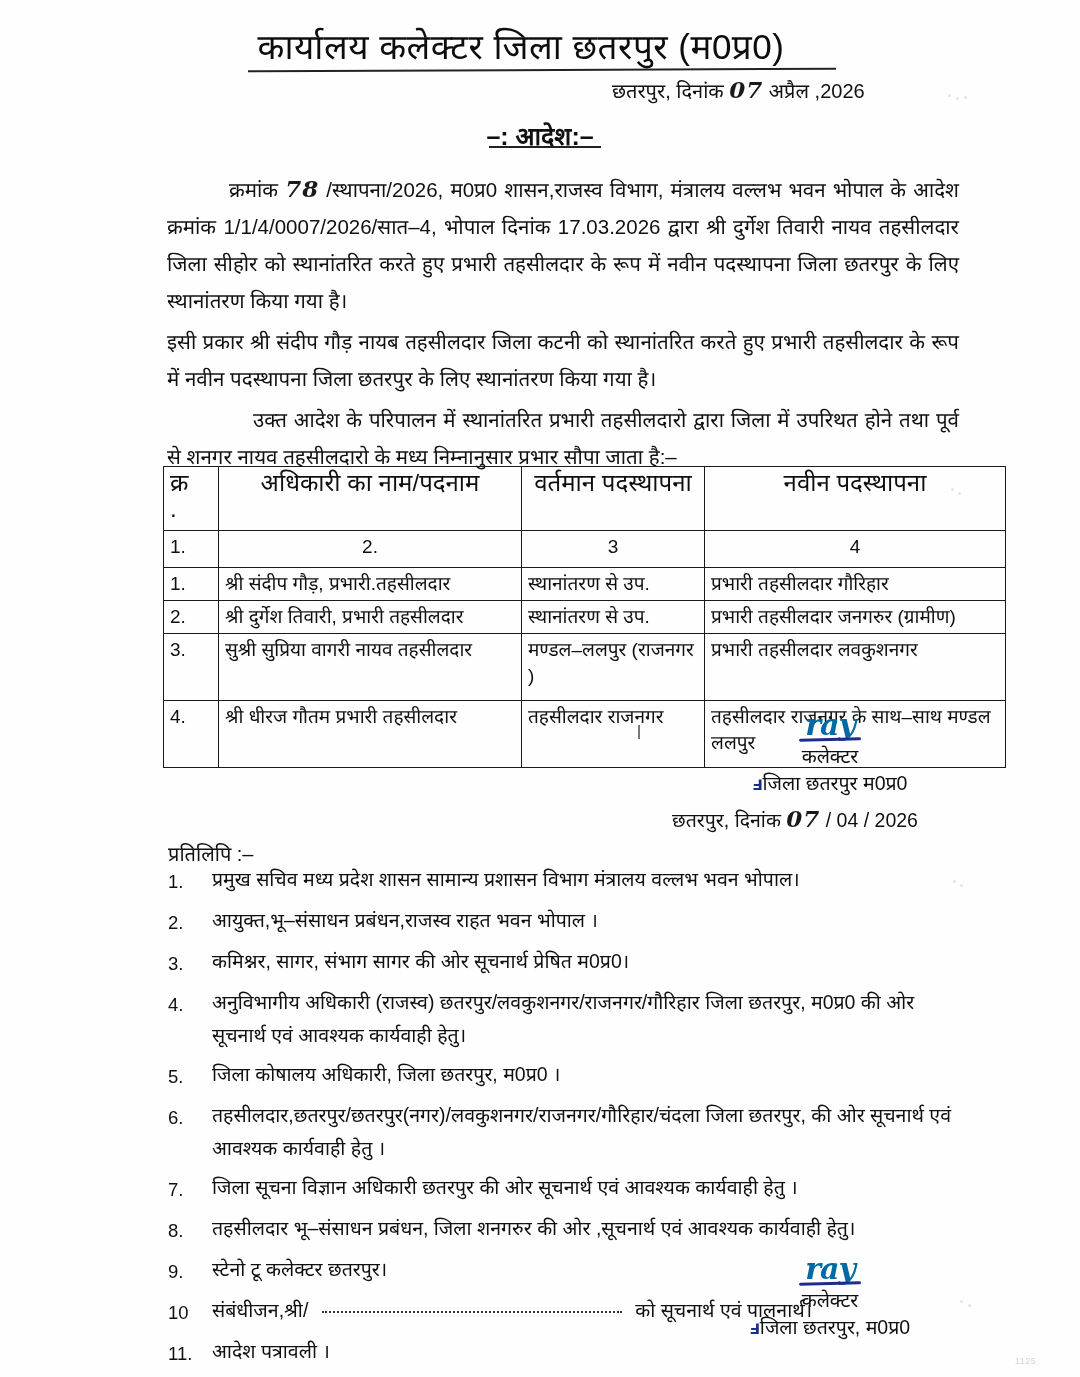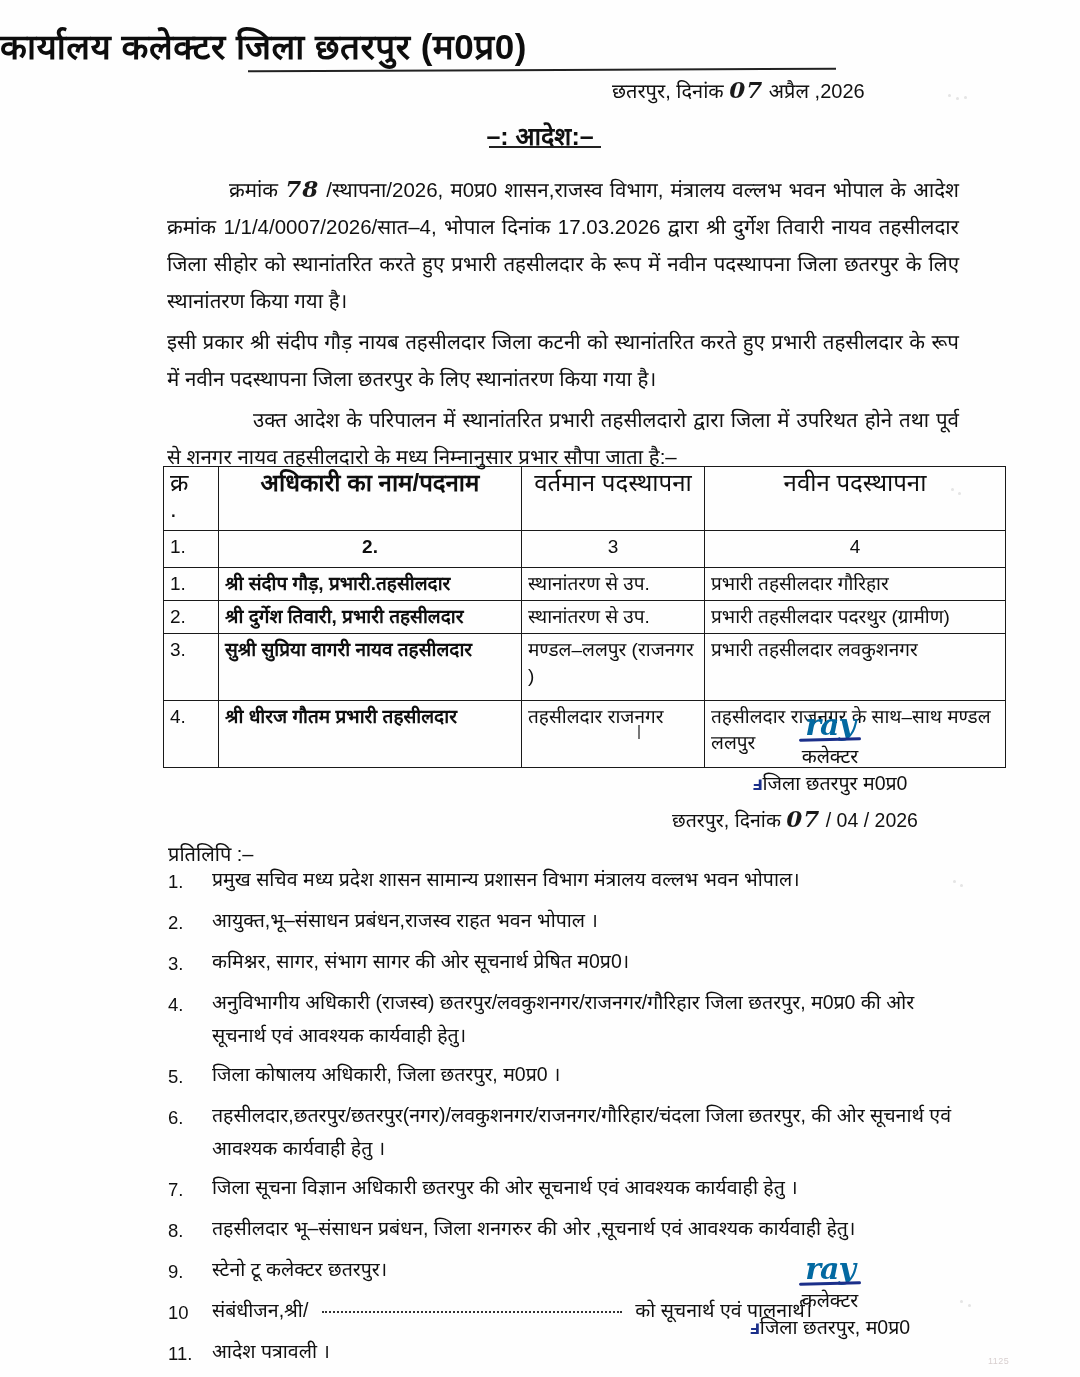--- a/index.html
+++ b/index.html
@@ -20,23 +20,23 @@
     inset: 0;
     background: #fefefe;
   }
 
   
   .doc-title {
     position: absolute;
     top: 22px;
     left: 0;
     width: 1042px;
-    text-align: left;
+    text-align: center;
     font-size: 35px;
-    font-weight: 700;
+    font-weight: 400;
     letter-spacing: 0.5px;
     color: #0d0d0d;
   }
   .doc-title-underline {
     position: absolute;
     top: 69px;
     left: 248px;
     width: 588px;
     height: 2px;
     background: #222;
@@ -106,21 +106,21 @@
     font-size: 19px;
     color: #0f0f0f;
   }
   table.order-table td {
     border: 1.6px solid #1a1a1a;
     padding: 3px 6px;
     vertical-align: top;
     line-height: 26px;
   }
   .col-sn  { width: 42px;  text-align: left; padding-left: 8px; }
-  .col-nm  { width: 290px; font-weight: bold; }
+  .col-nm  { width: 290px; }
   .col-cur { width: 170px; }
   .col-new { width: 288px; }
   .th-center { text-align: center; }
   .hdr-cell { font-size: 24px; }
   .hdr-tall { height: 64px; }
   .numrow td { height: 30px; text-align: center; font-size: 19px; }
   .numrow td.col-sn { text-align: left; }
   .tallrow td { height: 60px; }
 
   
@@ -212,21 +212,21 @@
   
   .speck {
     position: absolute;
     background: #cfcfcf;
     border-radius: 50%;
     opacity: 0.55;
   }
   .corner-code {
     position: absolute;
     top: 1356px;
-    left: 988px;
+    left: 1015px;
     font-size: 9px;
     color: #d8cfcf;
     letter-spacing: 0.5px;
   }
   .stray-tick {
     position: absolute;
     top: 725px;
     left: 638px;
     width: 2px;
     height: 14px;
@@ -278,21 +278,21 @@
         <tr>
           <td class="col-sn">1.</td>
           <td class="col-nm">श्री संदीप गौड़, प्रभारी.तहसीलदार</td>
           <td class="col-cur">स्थानांतरण से उप.</td>
           <td class="col-new">प्रभारी तहसीलदार गौरिहार</td>
         </tr>
         <tr>
           <td class="col-sn">2.</td>
           <td class="col-nm">श्री दुर्गेश तिवारी, प्रभारी तहसीलदार</td>
           <td class="col-cur">स्थानांतरण से उप.</td>
-          <td class="col-new">प्रभारी तहसीलदार पदरथुर (ग्रामीण)</td>
+          <td class="col-new">प्रभारी तहसीलदार जनगरुर (ग्रामीण)</td>
         </tr>
         <tr class="tallrow">
           <td class="col-sn">3.</td>
           <td class="col-nm">सुश्री सुप्रिया वागरी नायव तहसीलदार</td>
           <td class="col-cur">मण्डल–ललपुर (राजनगर )</td>
           <td class="col-new">प्रभारी तहसीलदार लवकुशनगर</td>
         </tr>
         <tr class="tallrow">
           <td class="col-sn">4.</td>
           <td class="col-nm">श्री धीरज गौतम प्रभारी तहसीलदार</td>

